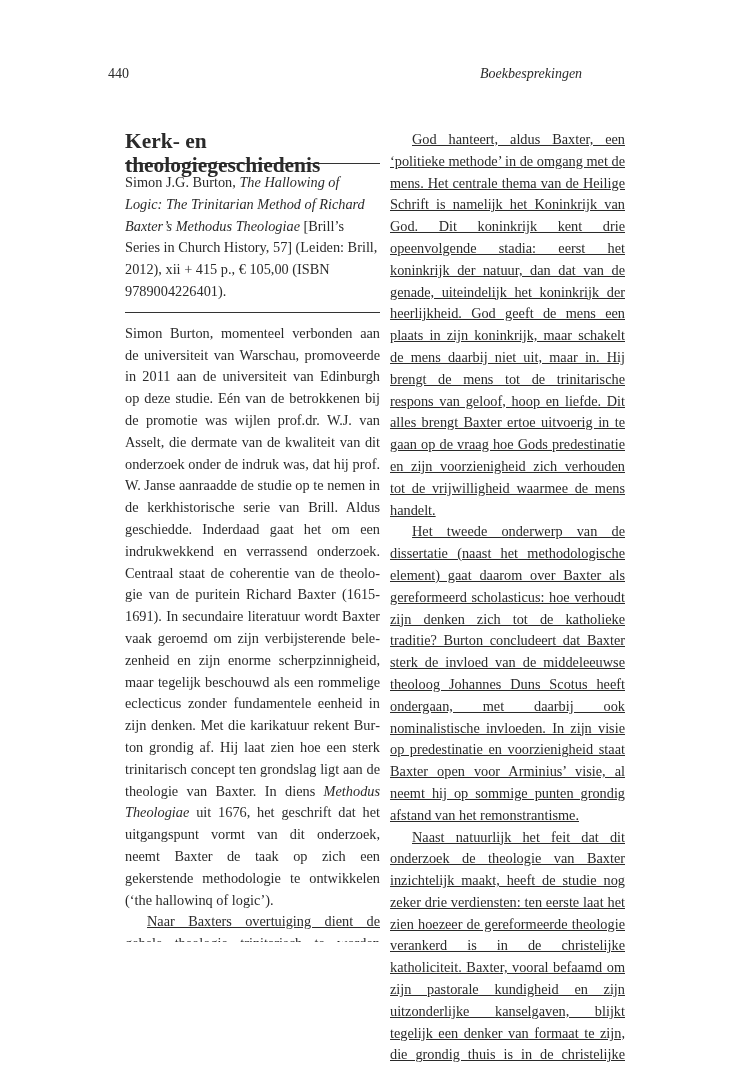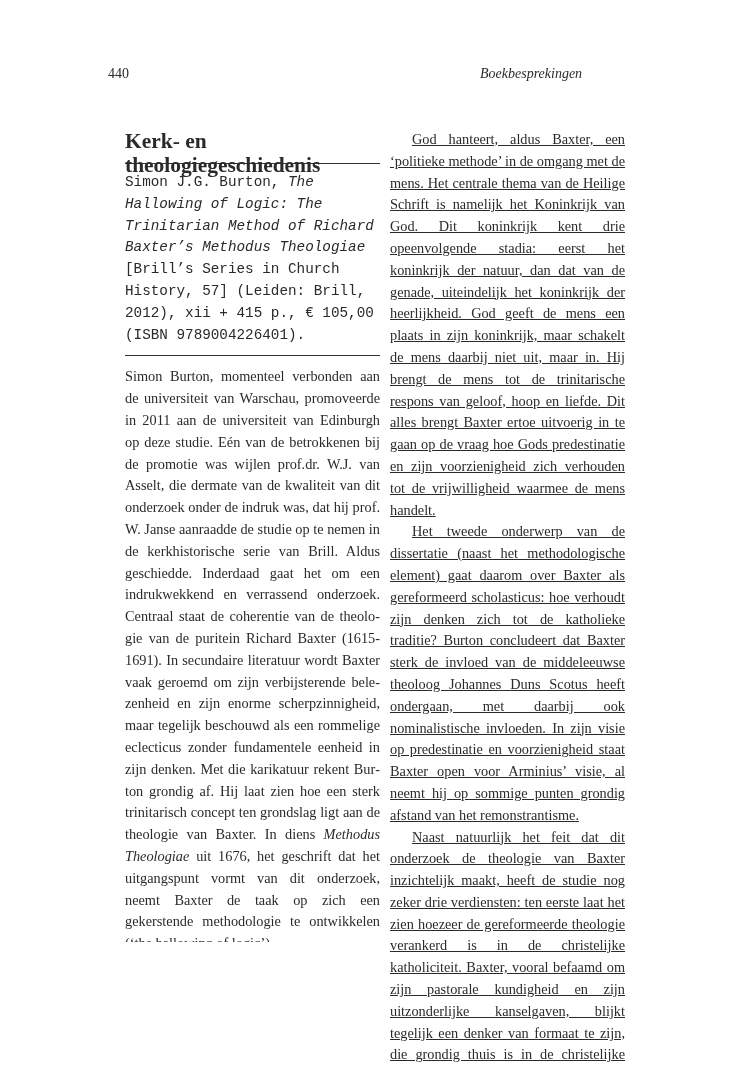--- a/index.html
+++ b/index.html
@@ -5,21 +5,21 @@
   html, body { margin: 0; padding: 0; background: #ffffff; }
   body { width: 738px; height: 1068px; position: relative; overflow: hidden;
          font-family: "Liberation Serif", "DejaVu Serif", serif; color: #2a2a2a; }
   .page-number { position: absolute; left: 108px; top: 66px; font-size: 14px; }
   .running-head { position: absolute; left: 480px; width: 145px; top: 66px; font-size: 14px; font-style: italic; text-align: left; }
   .col { position: absolute; font-size: 14.3px; line-height: 21.8px; text-align: justify; hyphens: manual; }
   .col-left { left: 113px; width: 255px; top: 129px; margin-left: 12px; }
   .col-right { left: 390px; width: 235px; top: 129px; }
   .section-title { font-weight: bold; margin: 0; height: 24px; line-height: 24px; text-align: left; }
   .rule { border: none; border-top: 1.3px solid #333; margin: 10px 0 8px 0; height: 0; }
-  .citation { margin: 0; text-align: left; font-family: Liberation Mono, monospace; }
+  .citation { margin: 0; text-align: left; }
   .citation .it, .it { font-style: italic; }
   .p { margin: 0; }
   .p.indent { text-indent: 22px; text-decoration: underline; }
   .rule2 { margin: 9px 0 10px 0; }
 </style>
 </head>
 <body>
 
 <div class="page-number">440</div>
 <div class="running-head">Boekbesprekingen</div>

